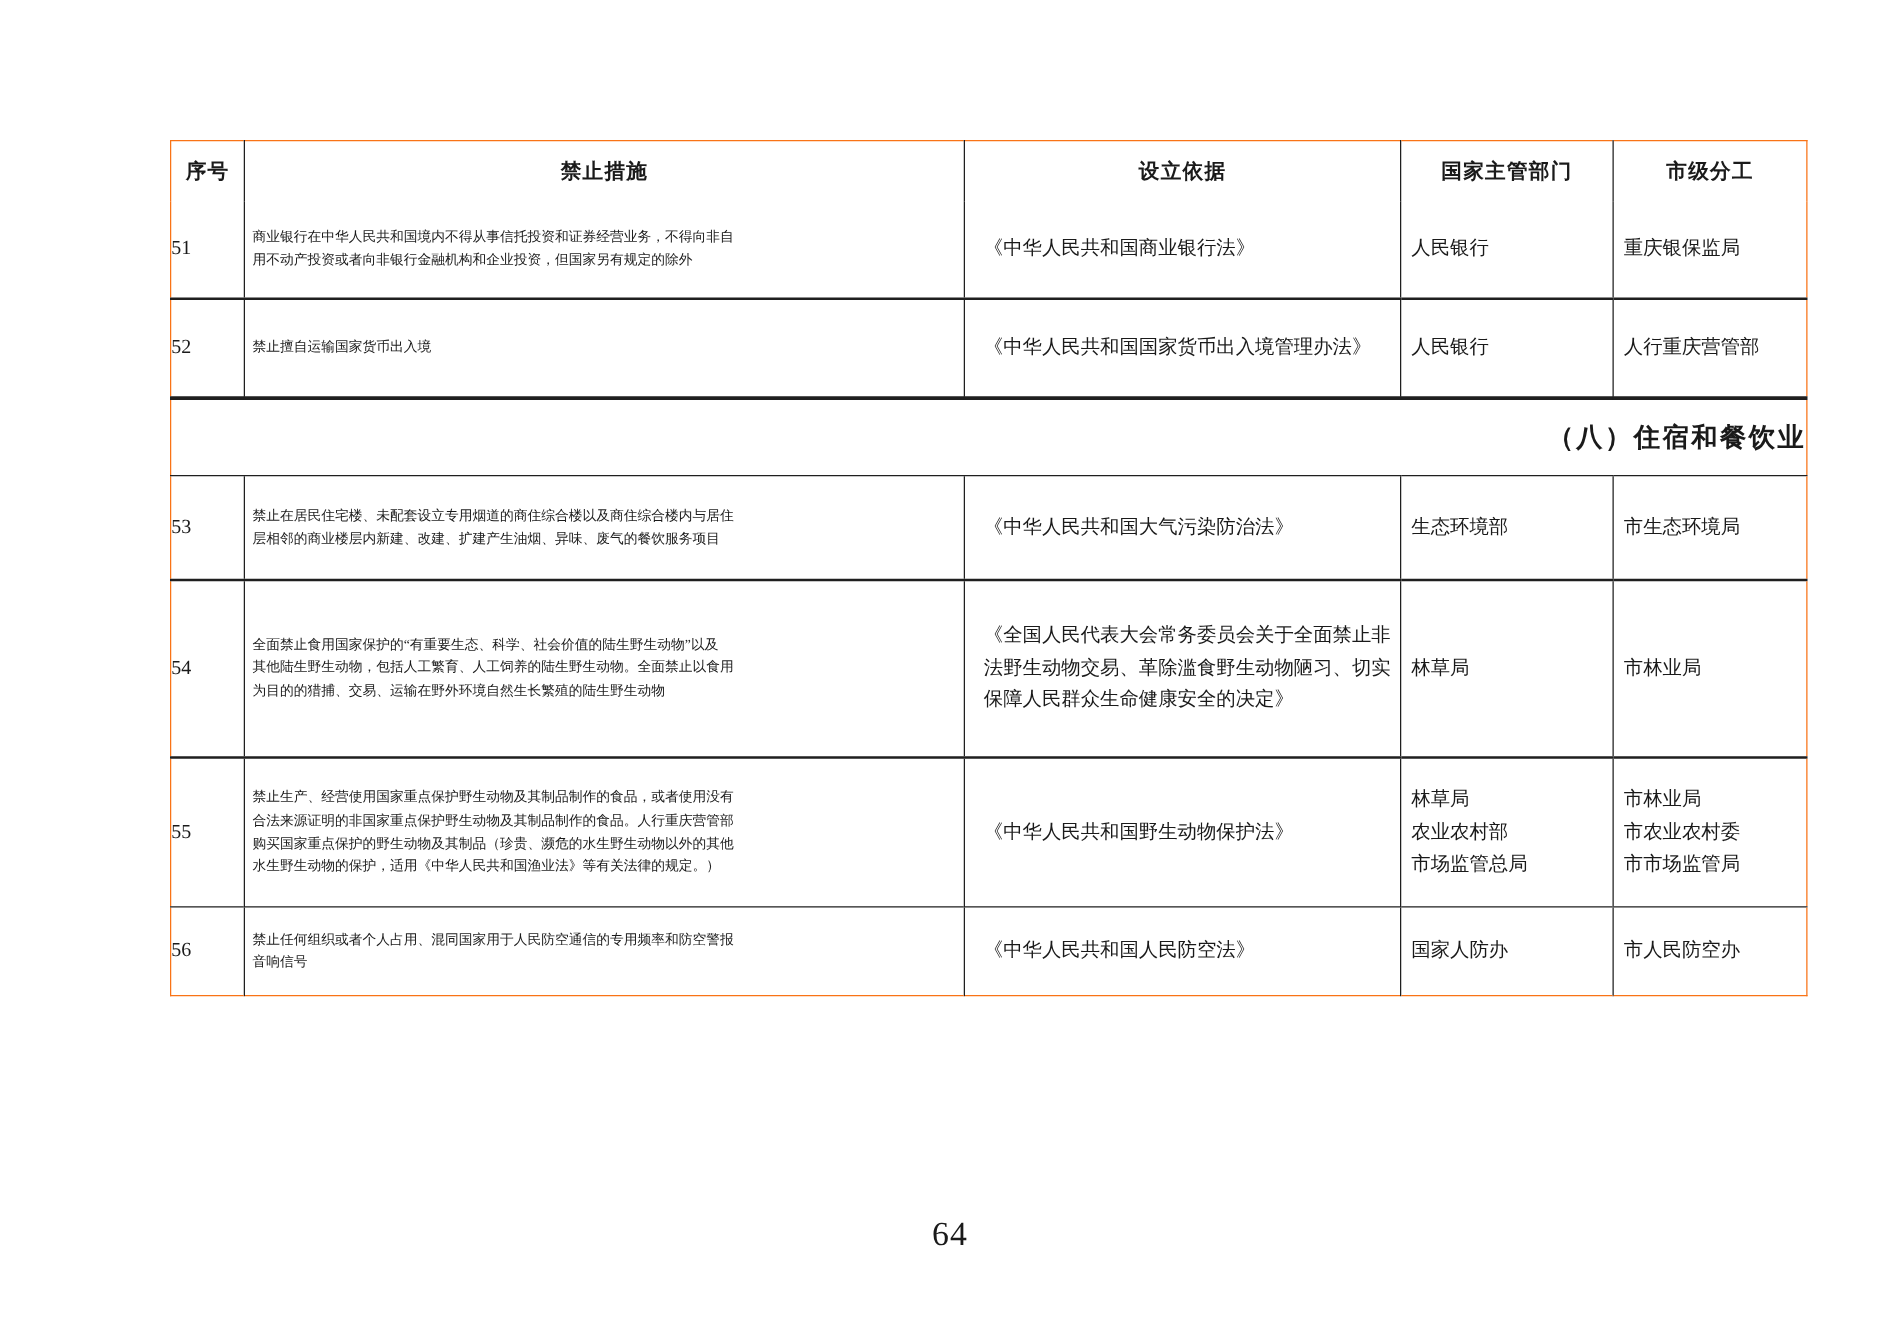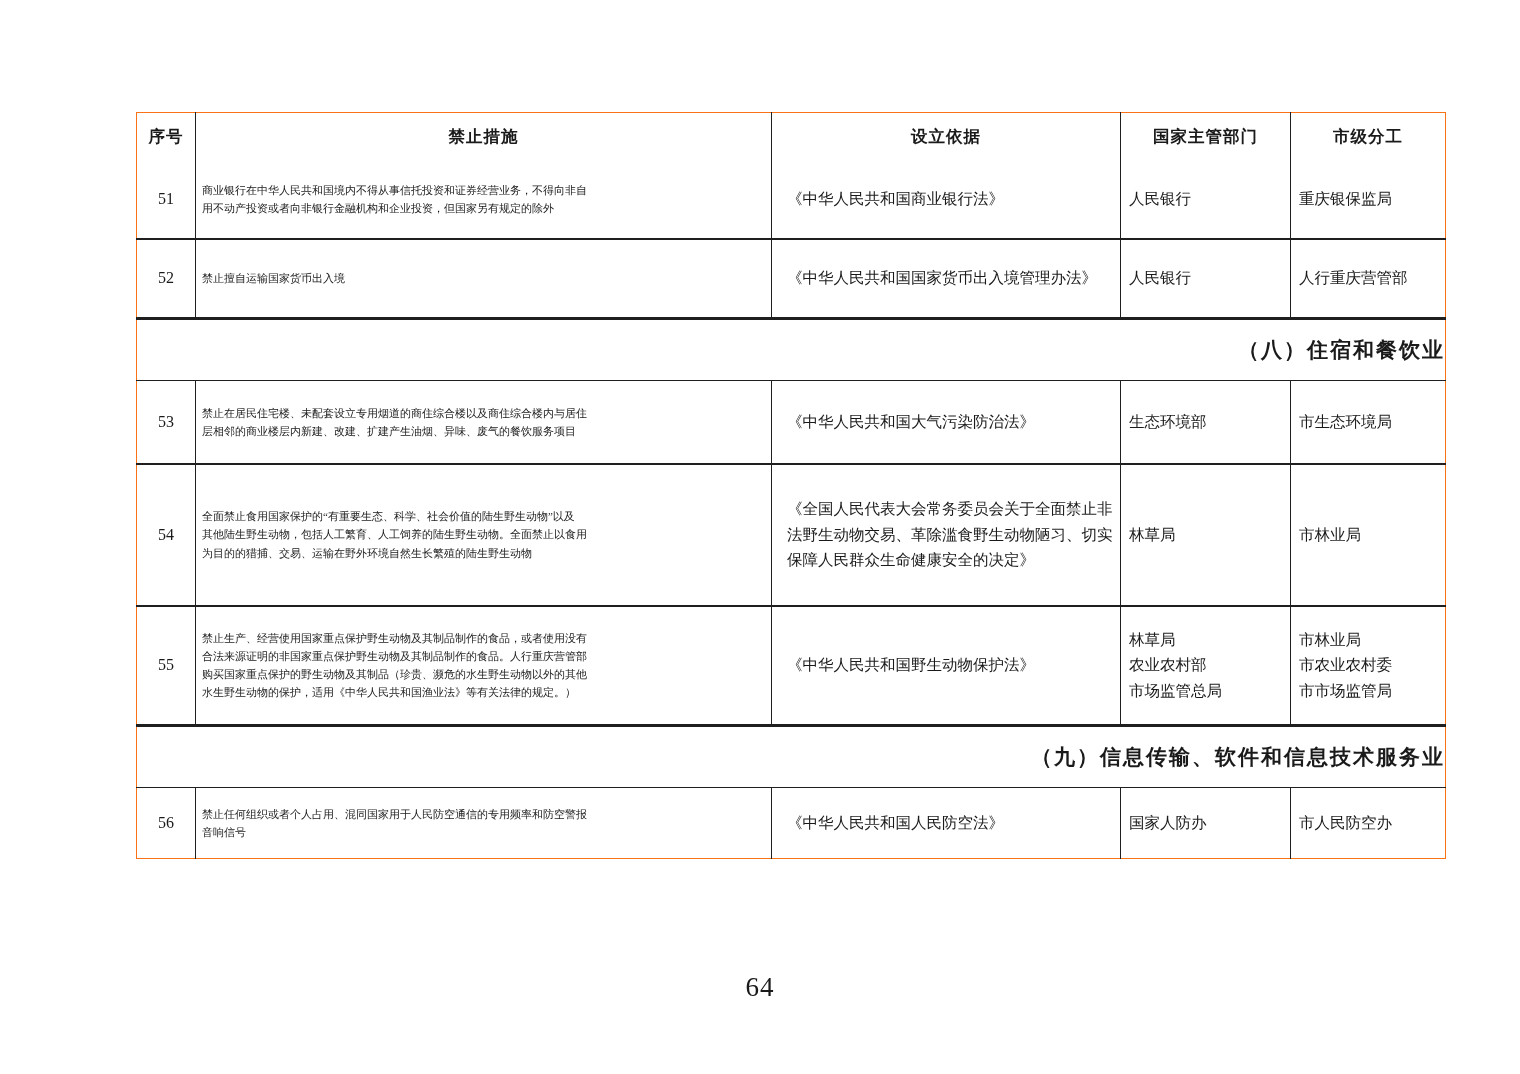--- a/index.html
+++ b/index.html
@@ -49,21 +49,20 @@
   tr.h-hdr { height: 48px; }
   tr.h-51  { height: 78px; }
   tr.h-52  { height: 80px; }
   tr.h-sec { height: 62px; }
   tr.h-53  { height: 83px; }
   tr.h-54  { height: 142px; }
   tr.h-55  { height: 120px; }
   tr.h-56  { height: 71px; }
 
   td.no {
-    text-align: center;
     font-size: 16px;
   }
   td.measure {
     font-size: 11px;
     line-height: 1.65;
     padding: 0 8px 0 6px;
     white-space: pre-line;
     text-align: left;
   }
   td.basis {
@@ -163,23 +162,20 @@
 购买国家重点保护的野生动物及其制品（珍贵、濒危的水生野生动物以外的其他
 水生野生动物的保护，适用《中华人民共和国渔业法》等有关法律的规定。）</td>
         <td class="basis">《中华人民共和国野生动物保护法》</td>
         <td class="national">林草局
 农业农村部
 市场监管总局</td>
         <td class="municipal">市林业局
 市农业农村委
 市市场监管局</td>
       </tr>
-      <tr class="section h-sec">
-        <td colspan="5">（九）信息传输、软件和信息技术服务业</td>
-      </tr>
       <tr class="row after-section h-56">
         <td class="no">56</td>
         <td class="measure">禁止任何组织或者个人占用、混同国家用于人民防空通信的专用频率和防空警报
 音响信号</td>
         <td class="basis">《中华人民共和国人民防空法》</td>
         <td class="national">国家人防办</td>
         <td class="municipal">市人民防空办</td>
       </tr>
     </tbody>
   </table>

